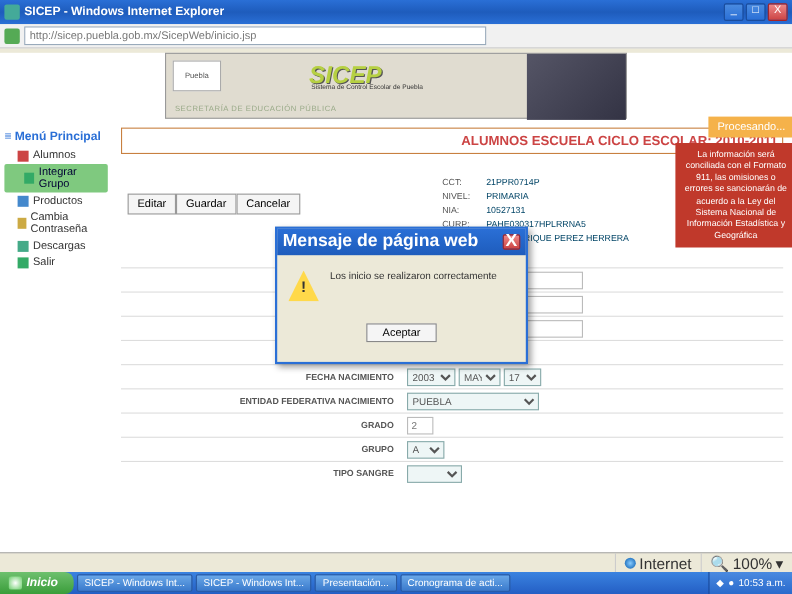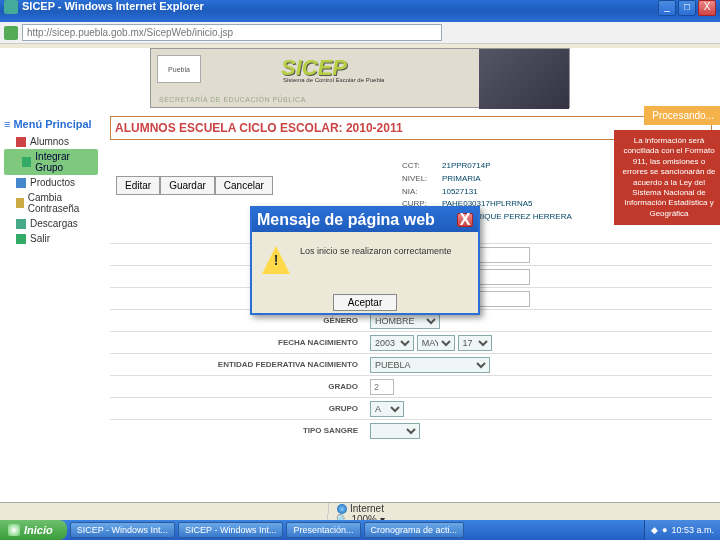--- a/index.html
+++ b/index.html
@@ -1,17 +1,17 @@
 <!DOCTYPE html>
 <html><head>
 <meta charset="utf-8">
 <style>
 * { margin:0; padding:0; box-sizing:border-box; font-family:Tahoma,Arial,sans-serif; }
 body { width:720px; height:540px; background:#ece9d8; overflow:hidden; font-size:10px; position:relative; }
-.titlebar { height:22px; background:linear-gradient(#2a6fd6,#1e5cbc,#2a6fd6); color:#fff; display:flex; padding:0 4px; }
+.titlebar { height:22px; background:linear-gradient(#2a6fd6,#1e5cbc,#2a6fd6); color:#fff; display:flex; align-items:center; padding:0 4px; }
 .titlebar .icon { width:14px; height:14px; background:#4a9; border-radius:2px; margin-right:4px; }
 .titlebar .title { flex:1; font-size:11px; font-weight:bold; }
 .winbtns { display:flex; gap:2px; }
 .winbtn { width:18px; height:16px; background:linear-gradient(#4a8be0,#2a6fd6); border:1px solid #1a4c9c; border-radius:2px; color:#fff; text-align:center; line-height:12px; font-size:10px; cursor:pointer; }
 .winbtn.close { background:linear-gradient(#e88,#c44); border-color:#a22; }
 .addrbar { height:22px; background:#f1f1f1; border-bottom:1px solid #ccc; display:flex; align-items:center; padding:0 4px; gap:4px; }
 .goicon { width:14px; height:14px; background:#5a5; border-radius:2px; }
 .addr { flex:.6; height:17px; border:1px solid #9ab; padding:0 4px; font-size:10px; color:#777; background:#fff; }
 .viewport { height:476px; background:#fff; position:relative; }
 .banner { margin:4px auto; width:420px; height:60px; border:1px solid #999; position:relative; background:#e0dcd0; }
@@ -24,49 +24,49 @@
 .sidebar { width:102px; padding:6px 4px; border-right:0; }
 .menuhdr { font-size:11px; color:#2a6fd6; font-weight:bold; margin-bottom:4px; display:flex; align-items:center; gap:3px; }
 .menuhdr::before { content:"≡"; color:#2a6fd6; }
 .mi { display:flex; align-items:center; gap:4px; padding:2px 2px 2px 12px; font-size:10px; color:#333; cursor:pointer; }
 .mi .mico { width:10px; height:10px; }
 .mi.sub { padding-left:18px; }
 .mi.sub .mico { background:#3a6; }
 .mi.hl { background:#7fc97f; color:#003; border-radius:2px; }
 .main { flex:1; position:relative; padding:4px 8px 0 8px; }
 .ubic { text-align:center; font-size:9px; color:#888; margin-bottom:2px; }
-.pagetitle { border:1px solid #c88040; background:#fff; color:#c44; font-weight:bold; text-align:left; padding:4px; font-size:12px; margin:0 auto 8px; }
+.pagetitle { border:1px solid #c88040; background:#fff; color:#c44; font-weight:bold; text-align:right; padding:4px; font-size:12px; margin:0 auto 8px; }
 .procesando { position:absolute; right:-2px; top:-6px; background:#f5b24a; color:#fff; padding:4px 8px; font-size:10px; }
 .warnbox { position:absolute; right:-4px; top:18px; width:110px; background:#c0392b; color:#fff; font-size:8px; padding:6px; text-align:center; line-height:1.3; }
 .actions { display:flex; gap:0; margin:36px 0 6px 6px; }
 .abtn { border:1px solid #999; background:#f5f5f5; padding:3px 8px; font-size:10px; cursor:pointer; }
 .info { position:absolute; left:300px; top:48px; font-size:8px; line-height:1.6; color:#333; }
 .info .lbl { display:inline-block; width:40px; color:#555; }
 .info .val { color:#046; }
 .form { margin-top:48px; }
 .frow { display:flex; align-items:center; border-top:1px solid #ddd; min-height:22px; }
 .frow .flabel { width:260px; text-align:right; padding-right:12px; font-size:8px; font-weight:bold; color:#555; text-transform:uppercase; }
 .fctrl { padding:2px 0; }
 .finput { border:1px solid #bbb; height:16px; padding:0 3px; font-size:9px; background:#fff; color:#777; }
 .fsel { border:1px solid #8aa; height:16px; font-size:9px; background:#eef6f6; color:#555; }
-.statusbar { position:absolute; left:0; right:0; bottom:20px; height:18px; background:#ece9d8; border-top:1px solid #aaa; display:flex; align-items:center; font-size:10px;flex-direction:column; }
+.statusbar { position:absolute; left:0; right:0; bottom:20px; height:18px; background:#ece9d8; border-top:1px solid #aaa; display:flex; align-items:center; font-size:14px; }
 .statusbar .spacer { flex:1; }
 .statusbar .cell { border-left:1px solid #ccc; padding:0 8px; height:100%; display:flex; align-items:center; gap:3px; color:#333; }
 .taskbar { position:absolute; left:0; right:0; bottom:0; height:20px; background:linear-gradient(#3a83e0,#245ec4); display:flex; align-items:center; }
 .start { height:20px; background:linear-gradient(#6ec06e,#3a9d3a); color:#fff; font-weight:bold; font-size:11px; font-style:italic; padding:0 14px 0 8px; border-radius:0 8px 8px 0; display:flex; align-items:center; gap:4px; }
 .start::before { content:""; width:12px; height:12px; background:radial-gradient(#fff,#6c6); border-radius:2px; }
 .tbtn { height:16px; background:linear-gradient(#6aa8e8,#3a7acc); border:1px solid #2a5aa0; border-radius:2px; margin-left:3px; padding:0 6px; color:#fff; font-size:9px; display:flex; align-items:center; cursor:pointer; max-width:110px; white-space:nowrap; overflow:hidden; }
 .tray { margin-left:auto; background:linear-gradient(#4a8ae0,#2a6acc); height:20px; display:flex; align-items:center; padding:0 6px; color:#fff; font-size:9px; gap:4px; border-left:1px solid #1a4a9a; }
 .modal { position:absolute; left:250px; top:206px; width:230px; border:2px solid #2a6fd6; background:#ece9d8; box-shadow:3px 3px 6px rgba(0,0,0,.4); z-index:50; }
 .modal .mtitle { background:linear-gradient(#2a6fd6,#1e5cbc); color:#fff; font-size:16px; font-weight:bold; padding:3px 5px; display:flex; align-items:center; }
 .modal .mtitle .mclose { margin-left:auto; width:16px; height:14px; background:linear-gradient(#e88,#c44); border:1px solid #a22; border-radius:2px; text-align:center; line-height:11px; cursor:pointer; }
 .modal .mbody { padding:14px 10px; display:flex; gap:10px; align-items:flex-start; font-size:9px; color:#333; }
 .modal .warnico { width:28px; height:28px; background:#ffd94a; clip-path:polygon(50% 0,100% 100%,0 100%); position:relative; }
 .modal .warnico::after { content:"!"; position:absolute; left:0; right:0; top:6px; text-align:center; font-weight:bold; color:#333; font-size:14px; }
-.modal .mfoot { text-align:center; padding:6px 0 2px; }
+.modal .mfoot { text-align:center; padding:6px 0 18px; }
 .modal .okbtn { border:1px solid #888; background:#f5f5f5; padding:2px 14px; font-size:10px; cursor:pointer; }
 .ico-sm { width:10px; height:10px; display:inline-block; }
 .earth { background:radial-gradient(#8cf,#05a); border-radius:50%; }
 </style>
 </head>
 <body>
 
 <div class="titlebar">
   <span class="icon"></span>
   <span class="title">SICEP - Windows Internet Explorer</span>

